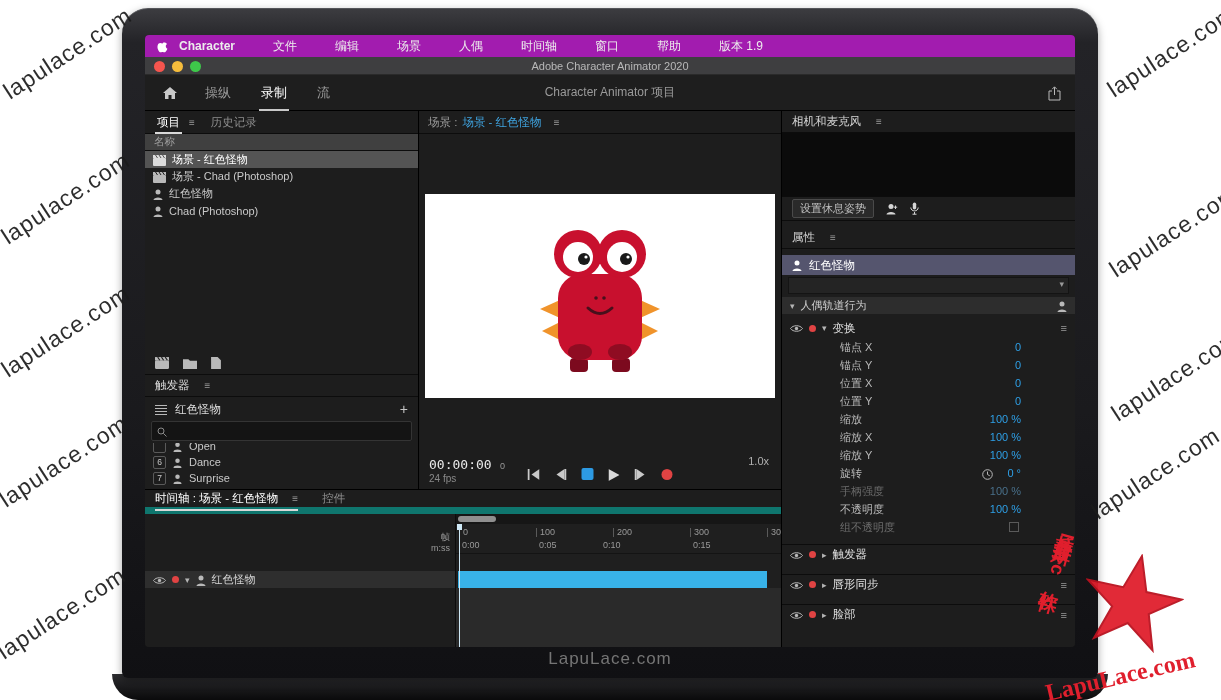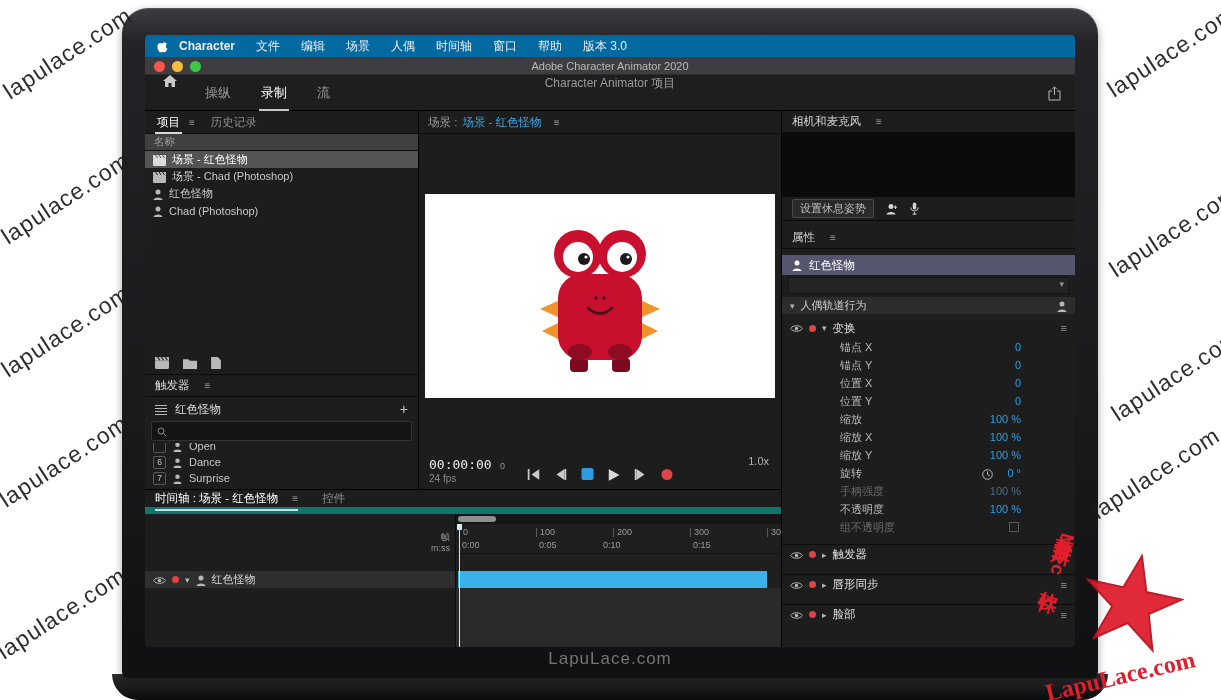--- a/index.html
+++ b/index.html
@@ -13,33 +13,33 @@
 .stamp-star{position:absolute;left:52px;top:38px;transform:rotate(12deg);opacity:.95;}
 .stamp-en{position:absolute;left:14px;top:148px;transform:rotate(-13deg);font-size:24px;font-family:"Liberation Serif",serif;font-weight:bold;}
 
 
 .laptop-base{position:absolute;left:112px;top:674px;width:996px;height:26px;background:linear-gradient(180deg,#2d2d30,#0a0a0b);border-radius:0 0 30px 30px;z-index:1;}
 .laptop{position:absolute;left:122px;top:8px;width:976px;height:670px;border-radius:26px 26px 6px 6px;background:linear-gradient(180deg,#3c3c40 0%,#232327 5%,#1a1a1d 60%,#101013 100%);border-top:1px solid #55565a;z-index:2;box-shadow:0 3px 8px rgba(0,0,0,.35);}
 .bezel-text{position:absolute;left:0;right:0;top:640px;text-align:center;color:#757575;font-size:17px;letter-spacing:1px;}
 .screen{position:absolute;left:23px;top:26px;width:930px;height:612px;background:#111;border-radius:4px;overflow:hidden;display:flex;flex-direction:column;}
 
 
-.menubar{height:22px;background:#0369a1;display:flex;align-items:center;color:#ececec;font-size:12px;flex:none;}
+.menubar{height:22px;background:#a21caf;display:flex;align-items:center;color:#ececec;font-size:12px;flex:none;}
 .apple{margin-left:12px;display:flex;align-items:center;}
 .appname{font-weight:bold;margin-left:10px;}
-.menu-item{margin-left:21px;}
+.menu-item{margin-left:38px;}
 
 
 .titlebar{height:18px;background:#3e3e40;position:relative;display:flex;align-items:center;justify-content:center;color:#b8b8b8;font-size:11px;border-bottom:1px solid #2a2a2a;flex:none;}
 .lights{position:absolute;left:9px;top:4px;display:flex;gap:7px;}
 .light{width:11px;height:11px;border-radius:50%;}
 .l-red{background:#f5554e}.l-yellow{background:#f6bd3c}.l-green{background:#3ec84a}
 
 
-.apptoolbar{height:36px;background:#1e1e1e;border-bottom:1px solid #000;position:relative;display:flex;align-items:flex-start;color:#9c9c9c;font-size:13px;flex:none;}
+.apptoolbar{height:36px;background:#1e1e1e;border-bottom:1px solid #000;position:relative;display:flex;align-items:center;color:#9c9c9c;font-size:13px;flex:none;}
 .home{margin-left:18px;display:flex;align-items:center;}
 .mode-tab{margin-left:26px;height:36px;display:flex;align-items:center;padding:0 2px;}
 .mode-tab.active{color:#fff;box-shadow:inset 0 -2px 0 #c8c8c8;}
 .center-title{position:absolute;left:0;right:0;text-align:center;font-size:12px;color:#9a9a9a;pointer-events:none;}
 .share{position:absolute;right:14px;top:10px;}
 
 
 .main{display:flex;height:536px;background:#1d1d1d;}
 .left-wrap{width:637px;display:flex;flex-direction:column;border-right:1px solid #000;}
 .top-cols{display:flex;height:378px;}
@@ -159,21 +159,21 @@
             </svg>
         </span>
         <span class="appname">Character</span>
         <span class="menu-item">文件</span>
         <span class="menu-item">编辑</span>
         <span class="menu-item">场景</span>
         <span class="menu-item">人偶</span>
         <span class="menu-item">时间轴</span>
         <span class="menu-item">窗口</span>
         <span class="menu-item">帮助</span>
-        <span class="menu-item">版本 3.0</span>
+        <span class="menu-item">版本 1.9</span>
       </div>
 
       <div class="titlebar">
         <span class="lights">
           <span class="light l-red"></span>
           <span class="light l-yellow"></span>
           <span class="light l-green"></span>
         </span>
         <span>Adobe Character Animator 2020</span>
       </div>

